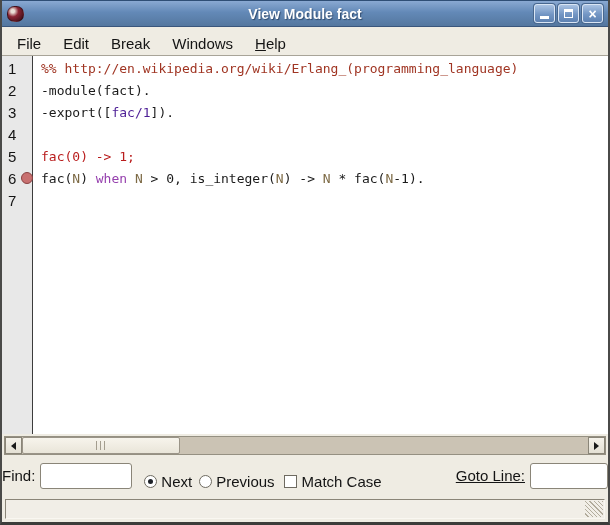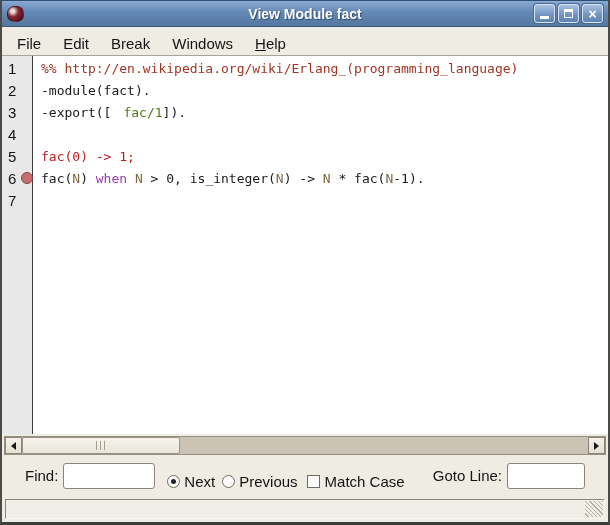--- a/index.html
+++ b/index.html
@@ -78,34 +78,34 @@
     position:absolute; left:17px; top:0; width:158px; height:17px;
     background:linear-gradient(#F7F4EC, #E9E5D9); border:1px solid #9A9488; border-radius:2px;
     display:flex; align-items:center; justify-content:center;
   }
   .sb-grip { width:10px; height:9px;
     background:repeating-linear-gradient(90deg, #A39D8E 0 1px, transparent 1px 4px); }
 
   
   .findbar {
     flex:0 0 41px; height:41px; display:flex; align-items:center;
-    padding:0 23px; font-size:15px; color:#141414;
+    padding:0 0; font-size:15px; color:#141414;
   }
   .text-input {
     height:26px; border:1px solid #8A8578; border-radius:3px; background:#FFFFFF;
     font-family:"Liberation Sans", sans-serif; font-size:14px; padding:0 4px; outline:none;
   }
   .find-input { width:92px; margin-left:5px; }
   .goto-input { width:78px; margin-left:5px; }
   .radio-group { display:flex; align-items:center; margin-left:12px;margin-top:12px; }
   .radio { width:13px; height:13px; border-radius:50%; border:1px solid #6E6A60; background:#FFFFFF; position:relative; margin-right:4px; flex:0 0 13px; }
   .radio.on::after { content:""; position:absolute; inset:3px; background:#1E2228; border-radius:50%; }
   .opt-label { margin-right:7px; }
   .checkbox { width:13px; height:13px; border:1px solid #6E6A60; background:#FFFFFF; margin:0 5px 0 2px; flex:0 0 13px; }
-  .goto-group { margin-left:auto; display:flex; align-items:center; }
+  .goto-group { margin-left:auto; display:flex; align-items:center;text-decoration:underline; }
 
   
   .statusbar {
     flex:0 0 20px; height:20px; margin:3px 3px 3px 3px; position:relative;
     background:#F1EEE7; border:1px solid; border-color:#8A8578 #F9F7F1 #F9F7F1 #8A8578;
   }
   .resize-grip {
     position:absolute; right:1px; top:1px; bottom:1px; width:18px;
     background:repeating-linear-gradient(45deg, transparent 0 2px, #B2AC9C 2px 3px);
   }
@@ -145,21 +145,21 @@
         <div class="code-row">
           <span class="ln">1</span>
           <span class="code-text"><span style="color: rgb(160, 53, 35);">%% http://en.wikipedia.org/wiki/Erlang_(programming_language)</span></span>
         </div>
         <div class="code-row">
           <span class="ln">2</span>
           <span class="code-text"><span style="color: rgb(26, 26, 26);">-module(fact).</span></span>
         </div>
         <div class="code-row">
           <span class="ln">3</span>
-          <span class="code-text"><span style="color: rgb(26, 26, 26);">-export([</span><span style="color: #4d7c0f; margin-left: 12px;">fac/1</span><span style="color: rgb(26, 26, 26);">]).</span></span>
+          <span class="code-text"><span style="color: rgb(26, 26, 26);">-export([</span><span style="color: #4c1d95;">fac/1</span><span style="color: rgb(26, 26, 26);">]).</span></span>
         </div>
         <div class="code-row">
           <span class="ln">4</span>
           <span class="code-text"></span>
         </div>
         <div class="code-row">
           <span class="ln">5</span>
           <span class="code-text"><span style="color: #b91c1c;">fac(0) -&gt; 1;</span></span>
         </div>
         <div class="code-row">

